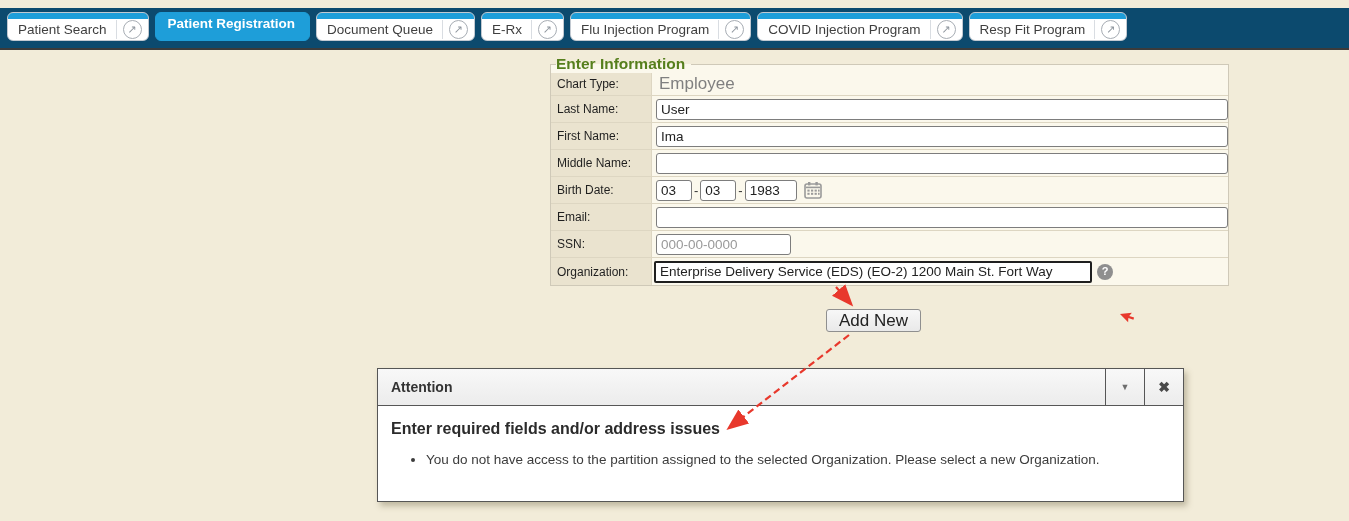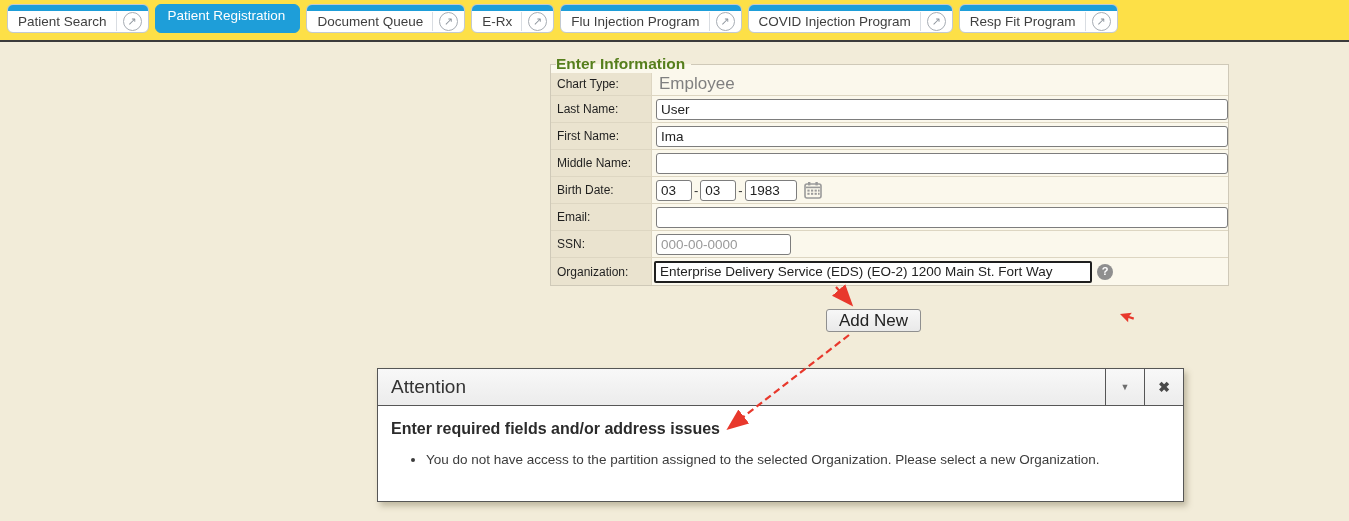--- a/index.html
+++ b/index.html
@@ -6,41 +6,41 @@
   html, body {
     width: 1349px; height: 521px;
     font-family: "Liberation Sans", sans-serif;
     background: #f2ecd9;
     overflow: hidden;
     position: relative;
   }
 
   
   .tabbar {
-    position: absolute; top: 0; left: 0; width: 1349px; height: 42px;
-    background: #fde047;
+    position: absolute; top: 8px; left: 0; width: 1349px; height: 42px;
+    background: #0c4a6e;
     border-bottom: 2px solid #3b3b3b;
     display: flex; align-items: flex-start;
     padding: 4px 0 0 7px; gap: 6px;
   }
   .tab {
     display: inline-flex; align-items: center;
     height: 29px;
     padding: 6px 6px 0 10px;
     background: linear-gradient(to bottom, #1e9ed9 0, #1e9ed9 6px, #ffffff 6px);
     border: 1px solid #c2c9d1;
     border-radius: 6px;
     font-size: 13.5px; color: #3f3f3f;
     white-space: nowrap;
     cursor: pointer;
   }
   .tab.active {
     background: #1e9ed9;
     border-color: #1e9ed9;
-    color: #ffffff; font-weight: normal;
+    color: #ffffff; font-weight: bold;
     padding: 6px 14px 12px 12px;
   }
   .tab .sep { width: 1px; height: 19px; background: #d9dde2; margin: 0 6px 0 9px; }
   .linkicon {
     width: 19px; height: 19px;
     border: 1px solid #a7adb4; border-radius: 50%;
     display: inline-flex; align-items: center; justify-content: center;
     font-size: 11px; color: #8f969e; line-height: 1;
   }
 
@@ -122,21 +122,21 @@
   }
   .dialog-header {
     height: 37px;
     background: linear-gradient(#f8f8f8, #ececec);
     border-bottom: 1px solid #565656;
     display: flex; align-items: stretch;
   }
   .dialog-title {
     flex: 1; display: flex; align-items: center;
     padding-left: 13px;
-    font-weight: normal; font-size: 19px; color: #333;
+    font-weight: bold; font-size: 14px; color: #333;
   }
   .hbtn {
     width: 39px;
     border-left: 1px solid #565656;
     display: flex; align-items: center; justify-content: center;
     cursor: pointer; background: transparent;
     font-family: "Liberation Sans", sans-serif;
   }
   .hbtn .tri { font-size: 9px; color: #6d6d6d; }
   .hbtn .xx  { font-size: 14px; font-weight: bold; color: #4a4a4a; }

